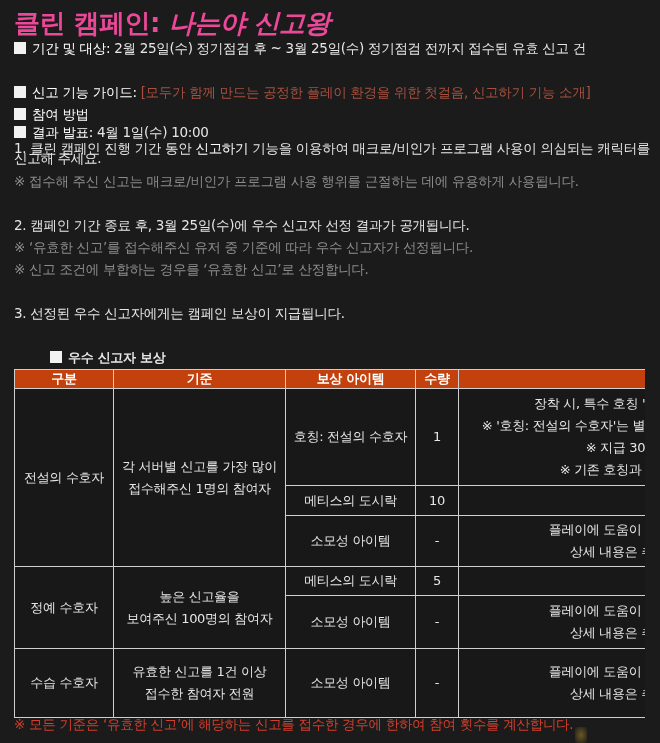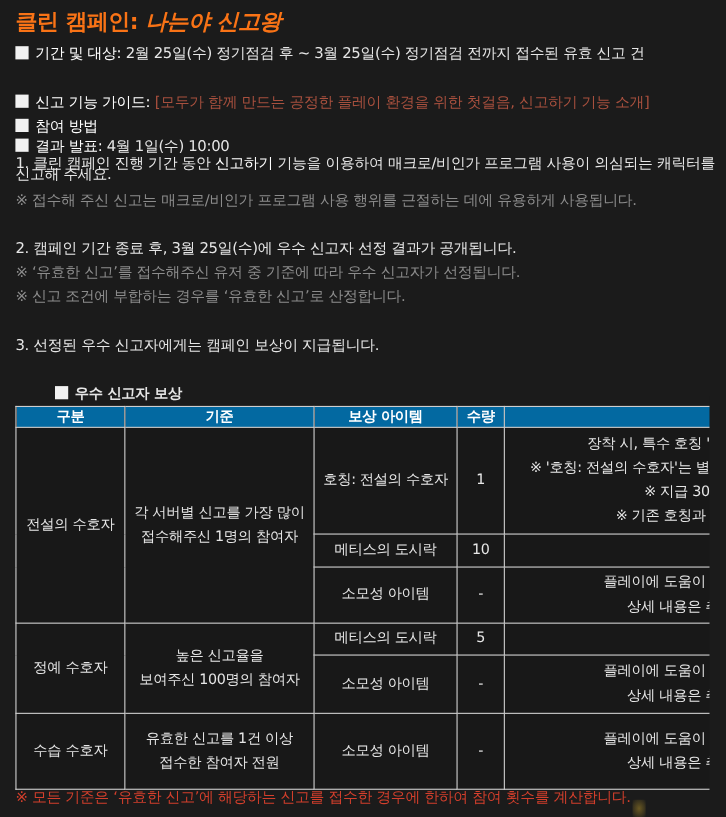--- a/index.html
+++ b/index.html
@@ -1,30 +1,30 @@
 <!DOCTYPE html>
 <html><head>
 <meta charset="utf-8">
 <style>
   * { box-sizing: border-box; margin: 0; padding: 0; }
   html, body { width: 660px; height: 743px; overflow: hidden; background: #1b1b1b; }
   body { font-family: "DejaVu Sans", "Liberation Sans", sans-serif; color: #e6e6e6; position: relative; }
-  .title { position: absolute; left: 14px; top: 6px; font-size: 20px; font-weight: bold; color: #f97316; letter-spacing: -0.5px; }
+  .title { position: absolute; left: 14px; top: 6px; font-size: 26px; font-weight: bold; color: #ec4899; letter-spacing: -0.5px; }
   .title .it { font-style: italic; }
   .line { position: absolute; left: 14px; font-size: 13.5px; color: #e6e6e6; white-space: nowrap; letter-spacing: -0.3px; }
   .line b { font-weight: normal; color: #ffffff; }
   .sq { display: inline-block; width: 12px; height: 12px; background: #f2f2f2; margin-right: 6px; vertical-align: -1px; }
   .guide-link { color: #a8503e; }
   .note { color: #8c8c8c; }
   .red-note { color: #d33f2c; }
   .section-small { font-size: 13px; font-weight: bold; padding-left: 36px; }
 
   table.rewards { position: absolute; left: 14px; top: 369px; border-collapse: collapse; table-layout: fixed; font-size: 13px; }
   table.rewards th, table.rewards td { border: 1.5px solid #cfcfcf; text-align: center; vertical-align: middle; color: #e6e6e6; padding: 0 4px; white-space: nowrap; overflow: hidden; letter-spacing: -0.3px; }
-  table.rewards th { background: #0369a1; color: #ffffff; height: 15px; font-weight: bold; }
+  table.rewards th { background: #c2410c; color: #ffffff; height: 15px; font-weight: bold; }
   table.rewards td { background: #181818; line-height: 22px; }
   table.rewards td.desc { text-align: right; padding-right: 0; }
   .clip { position: absolute; left: 645px; top: 360px; width: 20px; height: 360px; background: #1b1b1b; }
   .glow { position: absolute; left: 575px; top: 727px; width: 12px; height: 16px; background: radial-gradient(#b8962a, rgba(184,150,42,0)); opacity: 0.5; }
 </style>
 </head>
 <body>
 
 <div class="title"><span>클린 캠페인: </span><span class="it">나는야 신고왕</span></div>
 

